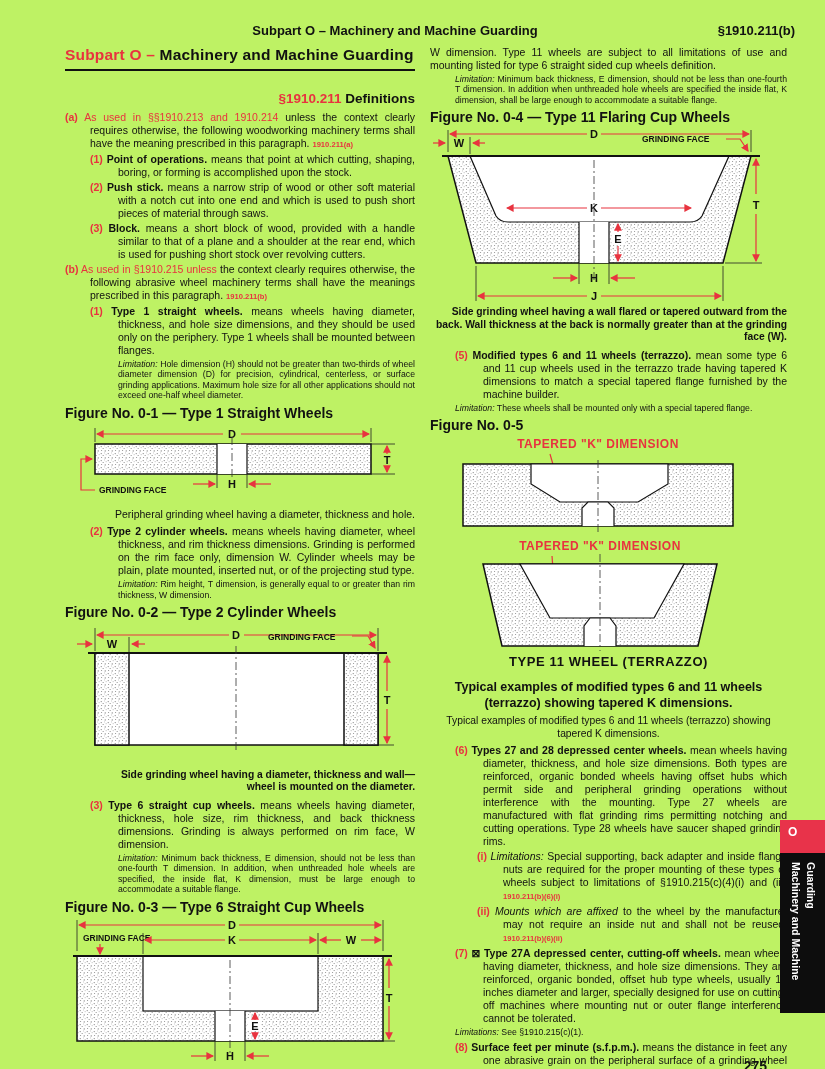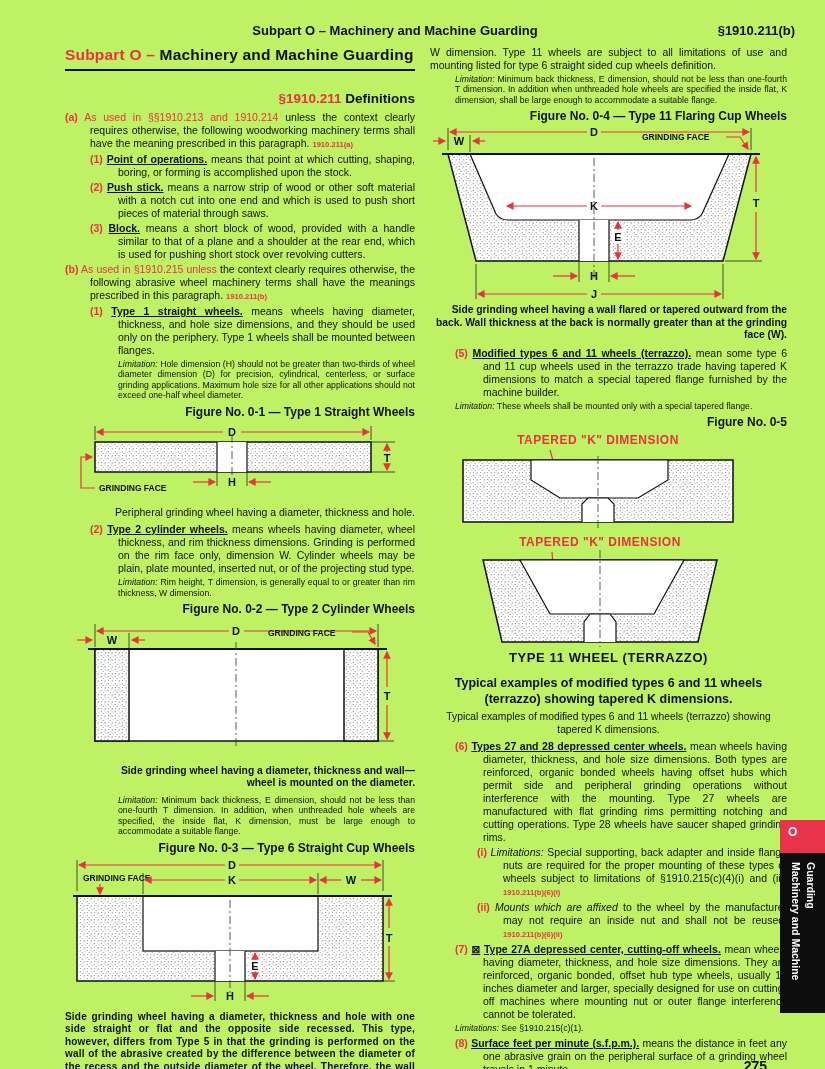--- a/index.html
+++ b/index.html
@@ -19,28 +19,28 @@
   .red{ color:var(--red); }
 
   .sec-head{ font-size:13.5px; font-weight:bold; margin:0 0 5px 0;text-align:right; }
 
   .p{ font-size:10.5px; line-height:13px; text-align:justify; margin:0 0 2px 0; }
   .lvl-a{ padding-left:25px; text-indent:-25px; }
   .lvl-1{ margin-left:25px; padding-left:28px; text-indent:-28px; }
   .lvl-i{ margin-left:47px; padding-left:26px; text-indent:-26px; }
   .marker{ font-weight:bold; color:var(--red); }
   .redlead{ font-weight:normal; color:var(--red); }
-  .term{ font-weight:bold;text-decoration:underline; }
+  .term{ font-weight:bold; }
   .it{ font-style:italic; }
   .ref{ color:var(--red); font-weight:bold; font-size:7.6px; }
   .lim{ font-size:8.7px; line-height:10.4px; text-align:justify; margin:2px 0 3px 53px; }
   .lim-r{ margin-left:25px; }
   .lim .lab{ font-style:italic; }
 
-  .figtitle{ font-size:12px; font-weight:bold; text-align:right; margin:4px 0 3px; }
+  .figtitle{ font-size:14px; font-weight:bold; text-align:left; margin:4px 0 3px; }
   .figcap{ font-size:10.5px; text-align:right; margin:0 0 5px; line-height:12.5px; }
   .figcap-b{ font-weight:bold; font-size:10.3px; }
   .figcap-j{ font-size:10px; font-weight:bold; text-align:justify; line-height:12.6px;
              margin:3px 0 7px; letter-spacing:.2px; }
   .bigcap{ font-size:12.5px; font-weight:bold; text-align:center; line-height:16px; margin:8px 10px 4px; }
   .smallcap{ font-size:10.3px; text-align:center; line-height:12.5px; margin:0 0 4px; }
   .wheel-label{ font-size:13px; font-weight:bold; text-align:center; letter-spacing:.6px; margin:0 0 10px; }
   .tapgap{ margin-top:22px; }
 
   .figsvg{ display:block; margin:2px auto 0; }
@@ -196,20 +196,25 @@
       <line class="dim ah-end" x1="322" y1="68" x2="322" y2="33"></line>
         <line class="dim ah-end" x1="322" y1="86" x2="322" y2="120"></line>
       <text class="dimtxt" x="322" y="81">T</text>
     </svg>
 
     <div class="figcap figcap-b">
       <div>Side grinding wheel having a diameter, thickness and wall—</div>
       <div>wheel is mounted on the diameter.</div>
     </div>
 
+    <p class="p lvl-1">
+      <span class="marker">(3)</span>
+      <span class="term">Type 6 straight cup wheels.</span>
+      <span>means wheels having diameter, thickness, hole size, rim thickness, and back thickness dimensions. Grinding is always performed on rim face, W dimension.</span>
+    </p>
 
     <p class="lim"><span class="lab">Limitation:</span><span> Minimum back thickness, E dimension, should not be less than one-fourth T dimension. In addition, when unthreaded hole wheels are specified, the inside flat, K dimension, must be large enough to accommodate a suitable flange.</span></p>
 
     <div class="figtitle">Figure No. 0-3 — Type 6 Straight Cup Wheels</div>
 
     <svg class="figsvg" width="352" height="150" viewBox="0 0 352 150">
       <line class="ext" x1="12" y1="2" x2="12" y2="33"></line>
         <line class="ext" x1="318" y1="2" x2="318" y2="33"></line>
       <line class="dim ah-end" x1="160" y1="7" x2="14" y2="7"></line>
         <line class="dim ah-end" x1="174" y1="7" x2="316" y2="7"></line>

